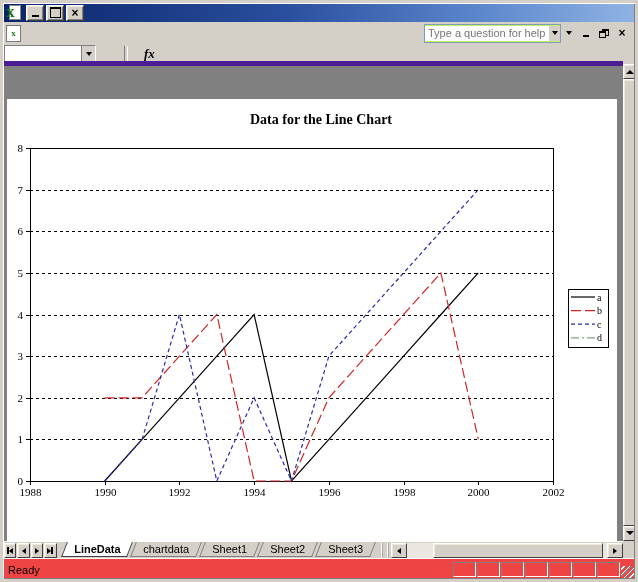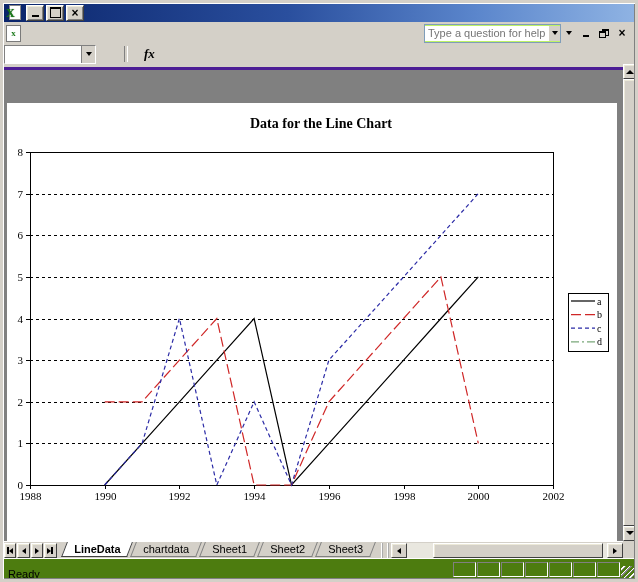--- a/index.html
+++ b/index.html
@@ -47,21 +47,21 @@
 
   
   .formulabar{position:absolute;left:3px;top:44px;right:3px;height:20px;background:#d4d0c8;display:flex;align-items:center}
   .name-box{display:flex;margin-left:1px;height:17px;border:1px solid;border-color:#808080 #fff #fff #808080;background:#fff}
   .name-box input{width:72px;border:none;outline:none;font:11px "Liberation Sans",sans-serif;padding:0 2px;background:#fff}
   .nb-btn{width:13px;background:#d4d0c8;border-left:1px solid #808080;display:flex;align-items:center;justify-content:center}
   .fb-sep{width:2px;height:16px;border-left:1px solid #808080;border-right:1px solid #fff;margin:0 10px 0 28px}
   .fx{font-family:"Liberation Serif",serif;font-style:italic;font-weight:bold;font-size:13px;padding:0 6px}
 
   
-  .workspace{position:absolute;left:3px;top:67px;width:620px;height:477px;background:#808080;border-top:3px solid #4c1d95}
+  .workspace{position:absolute;left:3px;top:61px;width:620px;height:477px;background:#808080;border-top:5px solid #4c1d95}
   .page{position:absolute;left:4px;top:33px;width:610px;height:444px;background:#fff}
 
   
   .vscroll{position:absolute;left:623px;top:64px;width:14px;height:477px;background:#e9e7df}
   .sb-btn{position:absolute;left:0;width:14px;height:15px;background:#d4d0c8;border:1px solid;border-color:#fff #404040 #404040 #fff;
     box-shadow:inset 1px 1px 0 #ece9d8;display:flex;align-items:center;justify-content:center;box-sizing:border-box}
   .tri-up-g{width:0;height:0;border:4px solid transparent;border-bottom:4px solid #000;margin-bottom:3px}
   .tri-dn-g{width:0;height:0;border:4px solid transparent;border-top:4px solid #000;margin-top:3px}
   .v-thumb{position:absolute;left:0;top:15px;width:14px;height:447px;background:#d4d0c8;border:1px solid;border-color:#fff #404040 #404040 #fff;
     box-shadow:inset 1px 1px 0 #ece9d8;box-sizing:border-box}
@@ -79,22 +79,22 @@
   .tab .lbl{transform:skewX(21deg);padding:0 9px;font-size:11px;line-height:14px;white-space:nowrap}
   .tab.active{background:#fff;border-color:#404040;z-index:2;position:relative}
   .tab.active .lbl{font-weight:bold}
   .tab-splitter{width:6px;height:15px;margin:1px 2px 0 8px;border-left:2px ridge #fff;border-right:2px ridge #fff}
   .hscroll{display:flex;margin-top:1px}
   .h-track{width:26px;height:15px;background:#e9e7df}
   .h-thumb{width:170px;height:15px;background:#d4d0c8;border:1px solid;border-color:#fff #404040 #404040 #fff;
     box-shadow:inset 1px 1px 0 #ece9d8;box-sizing:border-box}
 
   
-  .statusbar{position:absolute;left:3px;top:558px;right:3px;height:21px;background:#4d7c0f;
-    border-top:1px solid #fff;display:flex;align-items:flex-end}
+  .statusbar{position:absolute;left:3px;top:558px;right:3px;height:21px;background:#ef4444;
+    border-top:1px solid #fff;display:flex;align-items:center}
   .status-msg{padding-left:5px;flex:0 0 auto}
   .status-cells{position:absolute;left:450px;top:3px;display:flex}
   .status-cell{width:21px;height:13px;border:1px solid;border-color:#808080 #fff #fff #808080;margin-right:1px}
   .grip{position:absolute;right:1px;bottom:1px;width:13px;height:13px;
     background:repeating-linear-gradient(135deg,transparent 0 2px,#fff 2px 3px,#808080 3px 4px)}
 </style>
 </head>
 <body>
 
 <div class="titlebar">

